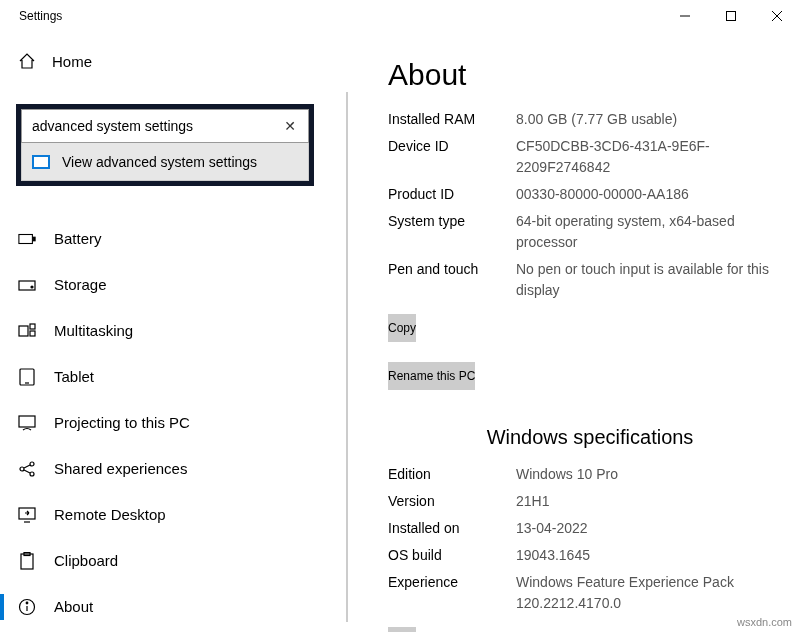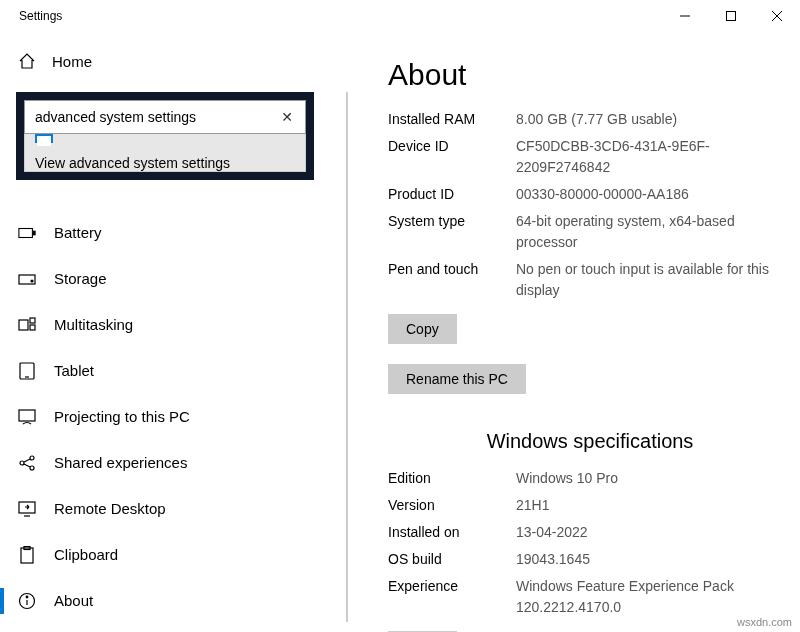--- a/index.html
+++ b/index.html
@@ -44,22 +44,22 @@
   flex-direction: column;
 }
 .home-row {
   display: flex;
   align-items: center;
   gap: 16px;
   padding: 10px 18px 10px 18px;
   font-size: 15px;
 }
 .search-wrap {
-  margin: 12px 16px 0 16px;
-  border: 8px solid #0f172a;
+  margin: 24px 16px 0 16px;
+  border: 5px solid #0f172a;
   position: relative;
 }
 .search-box {
   border: 1px solid #999;
   background: #fff;
   display: flex;
   align-items: center;
   height: 34px;
   padding: 0 8px 0 10px;
 }
@@ -75,26 +75,25 @@
   font-size: 14px;
   color: #333;
   padding: 0 4px;
   cursor: default;
 }
 .search-suggest {
   background: #e7e7e7;
   border: 1px solid #ccc;
   border-top: none;
   display: flex;
-  align-items: flex-start;
+  align-items: center;
   height: 38px;
   padding: 0 10px;
   gap: 12px;
   font-size: 14px;
-  flex-direction: column;
 }
 .suggest-icon {
   width: 18px;
   height: 14px;
   background: #0b7bd8;
   display: inline-block;
   position: relative;
 }
 .suggest-icon::after {
   content: "";
@@ -165,22 +164,22 @@
   flex-shrink: 0;
   color: #000;
 }
 .spec-val {
   color: #555;
   flex: 1;
 }
 .btn {
   background: #ccc;
   border: none;
-  padding: 7px 18px;
-  font-size: 14px;
+  padding: 7px 0;
+  font-size: 12px;
   font-family: inherit;
   margin: 10px 0;
   cursor: default;
   display: inline-block;
 }
 .link {
   color: #0066cc;
   font-size: 14px;
   margin-top: 18px;
   display: block;

